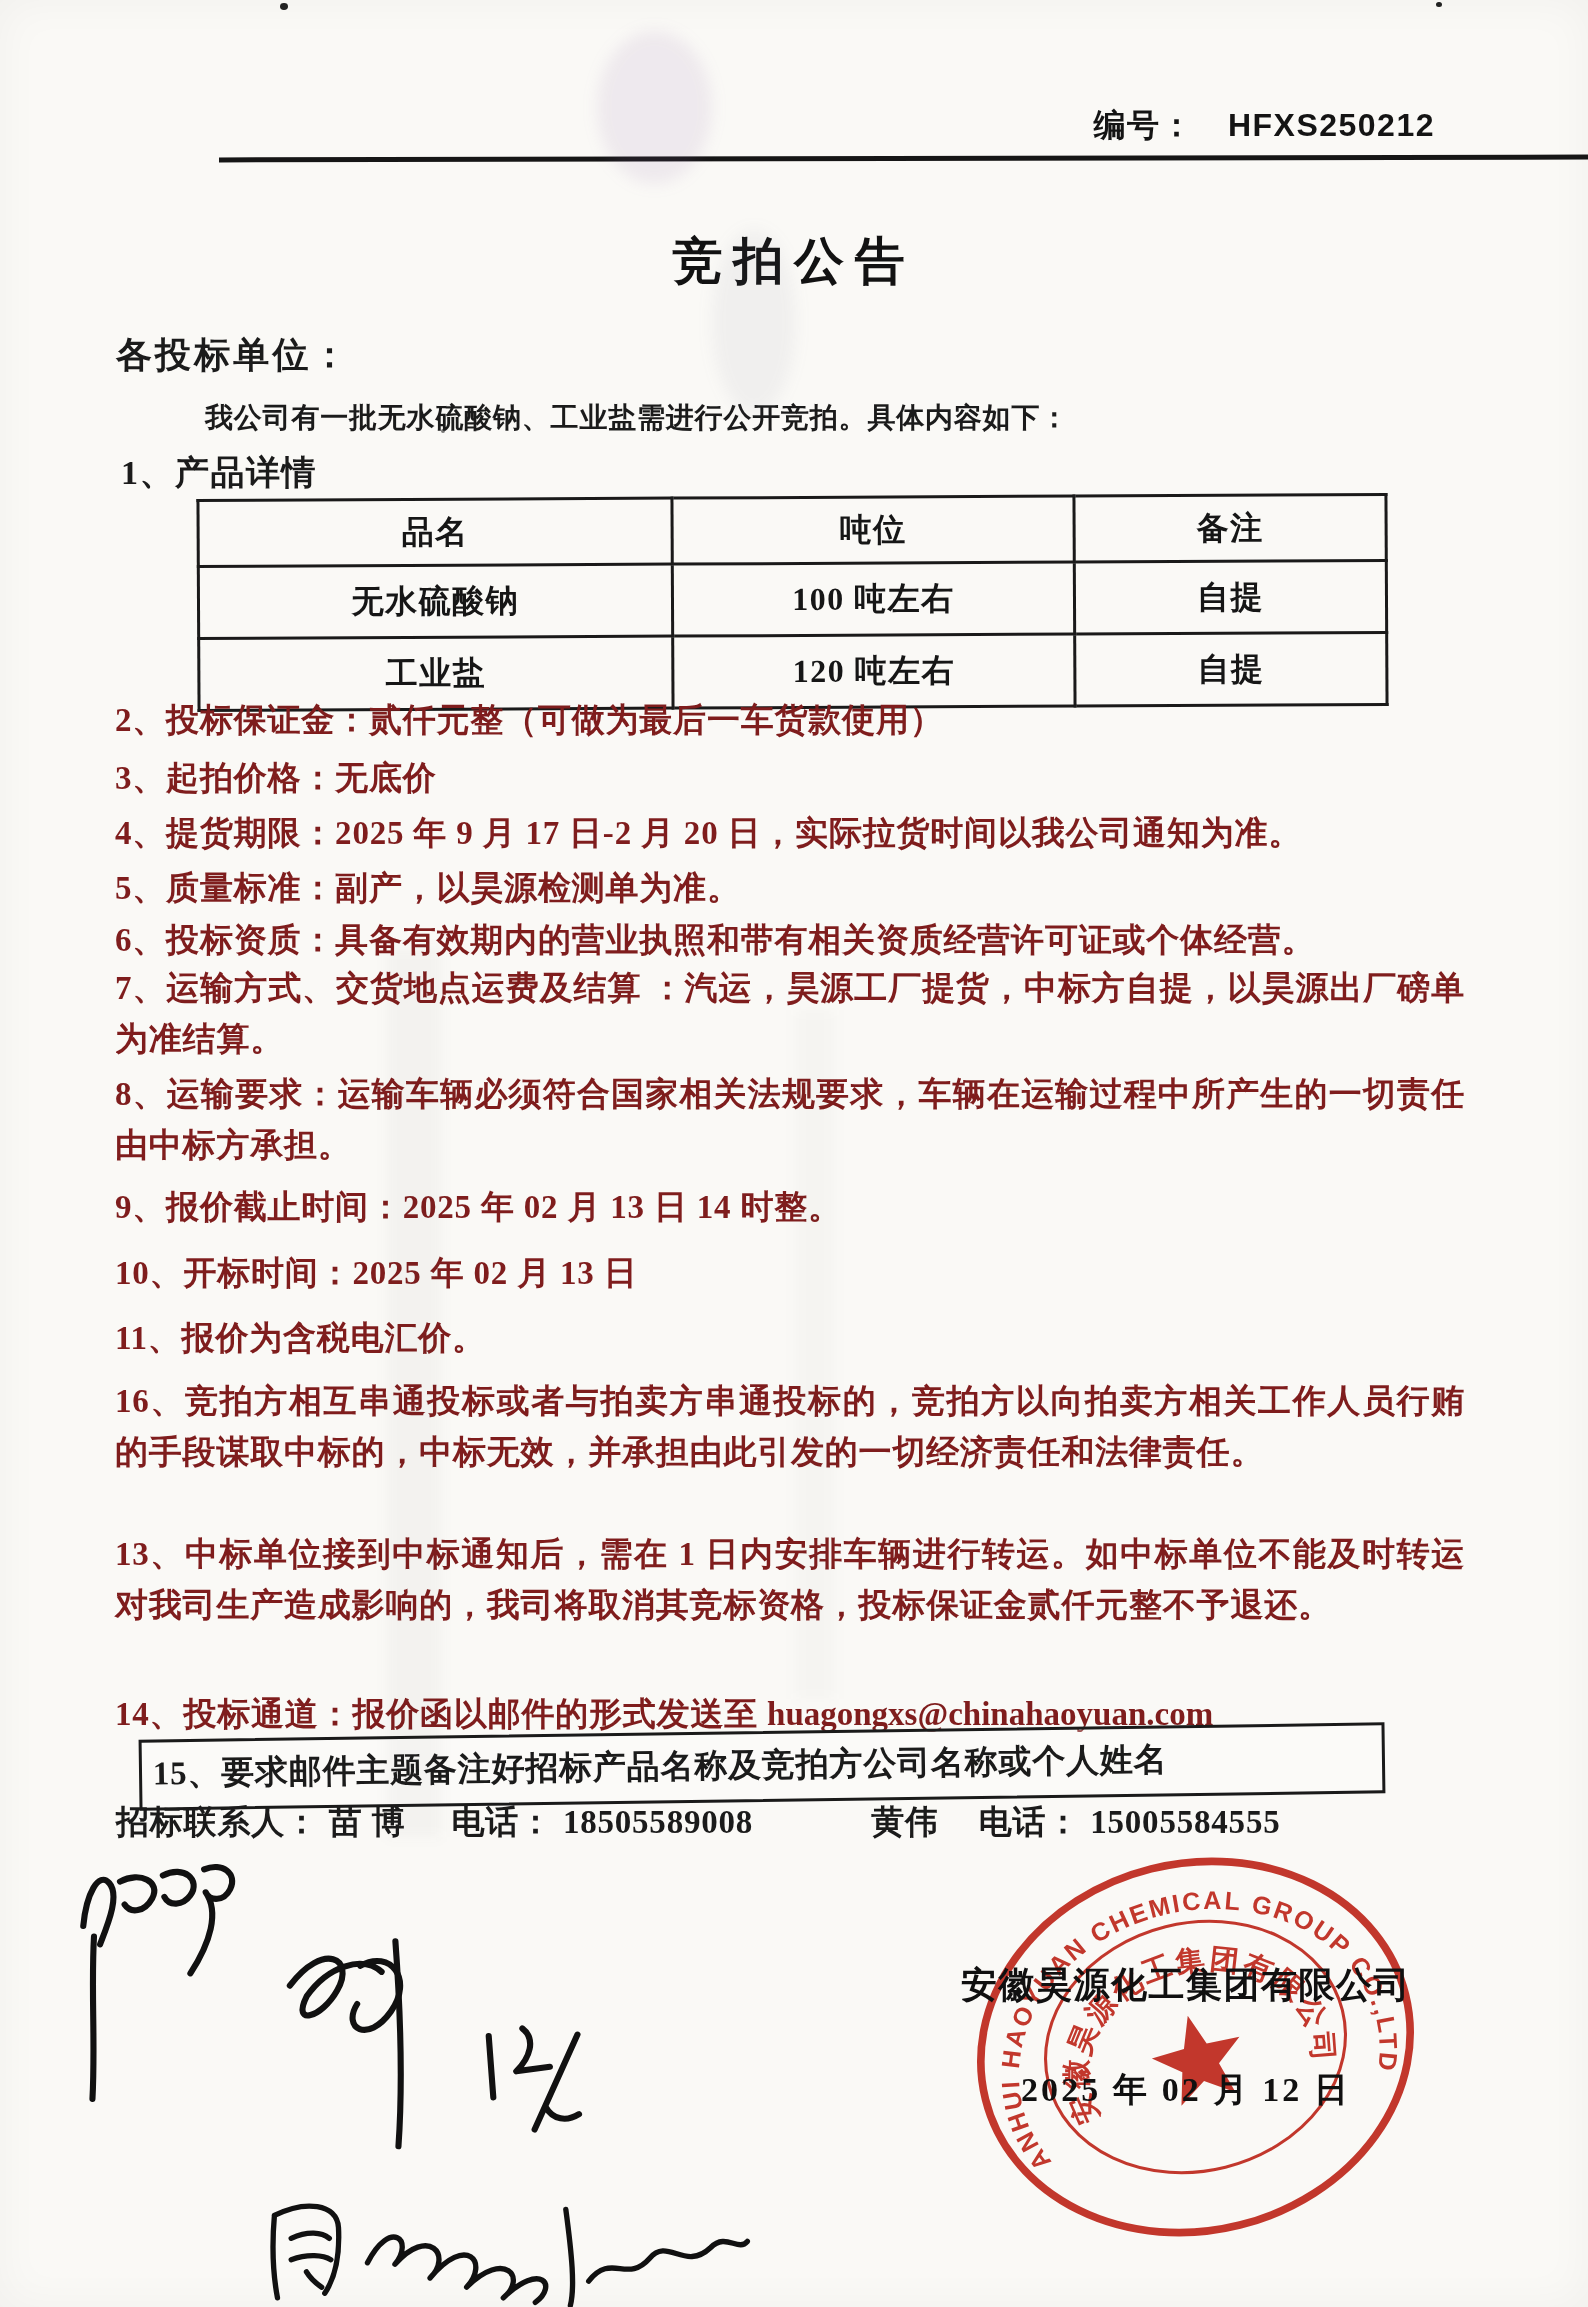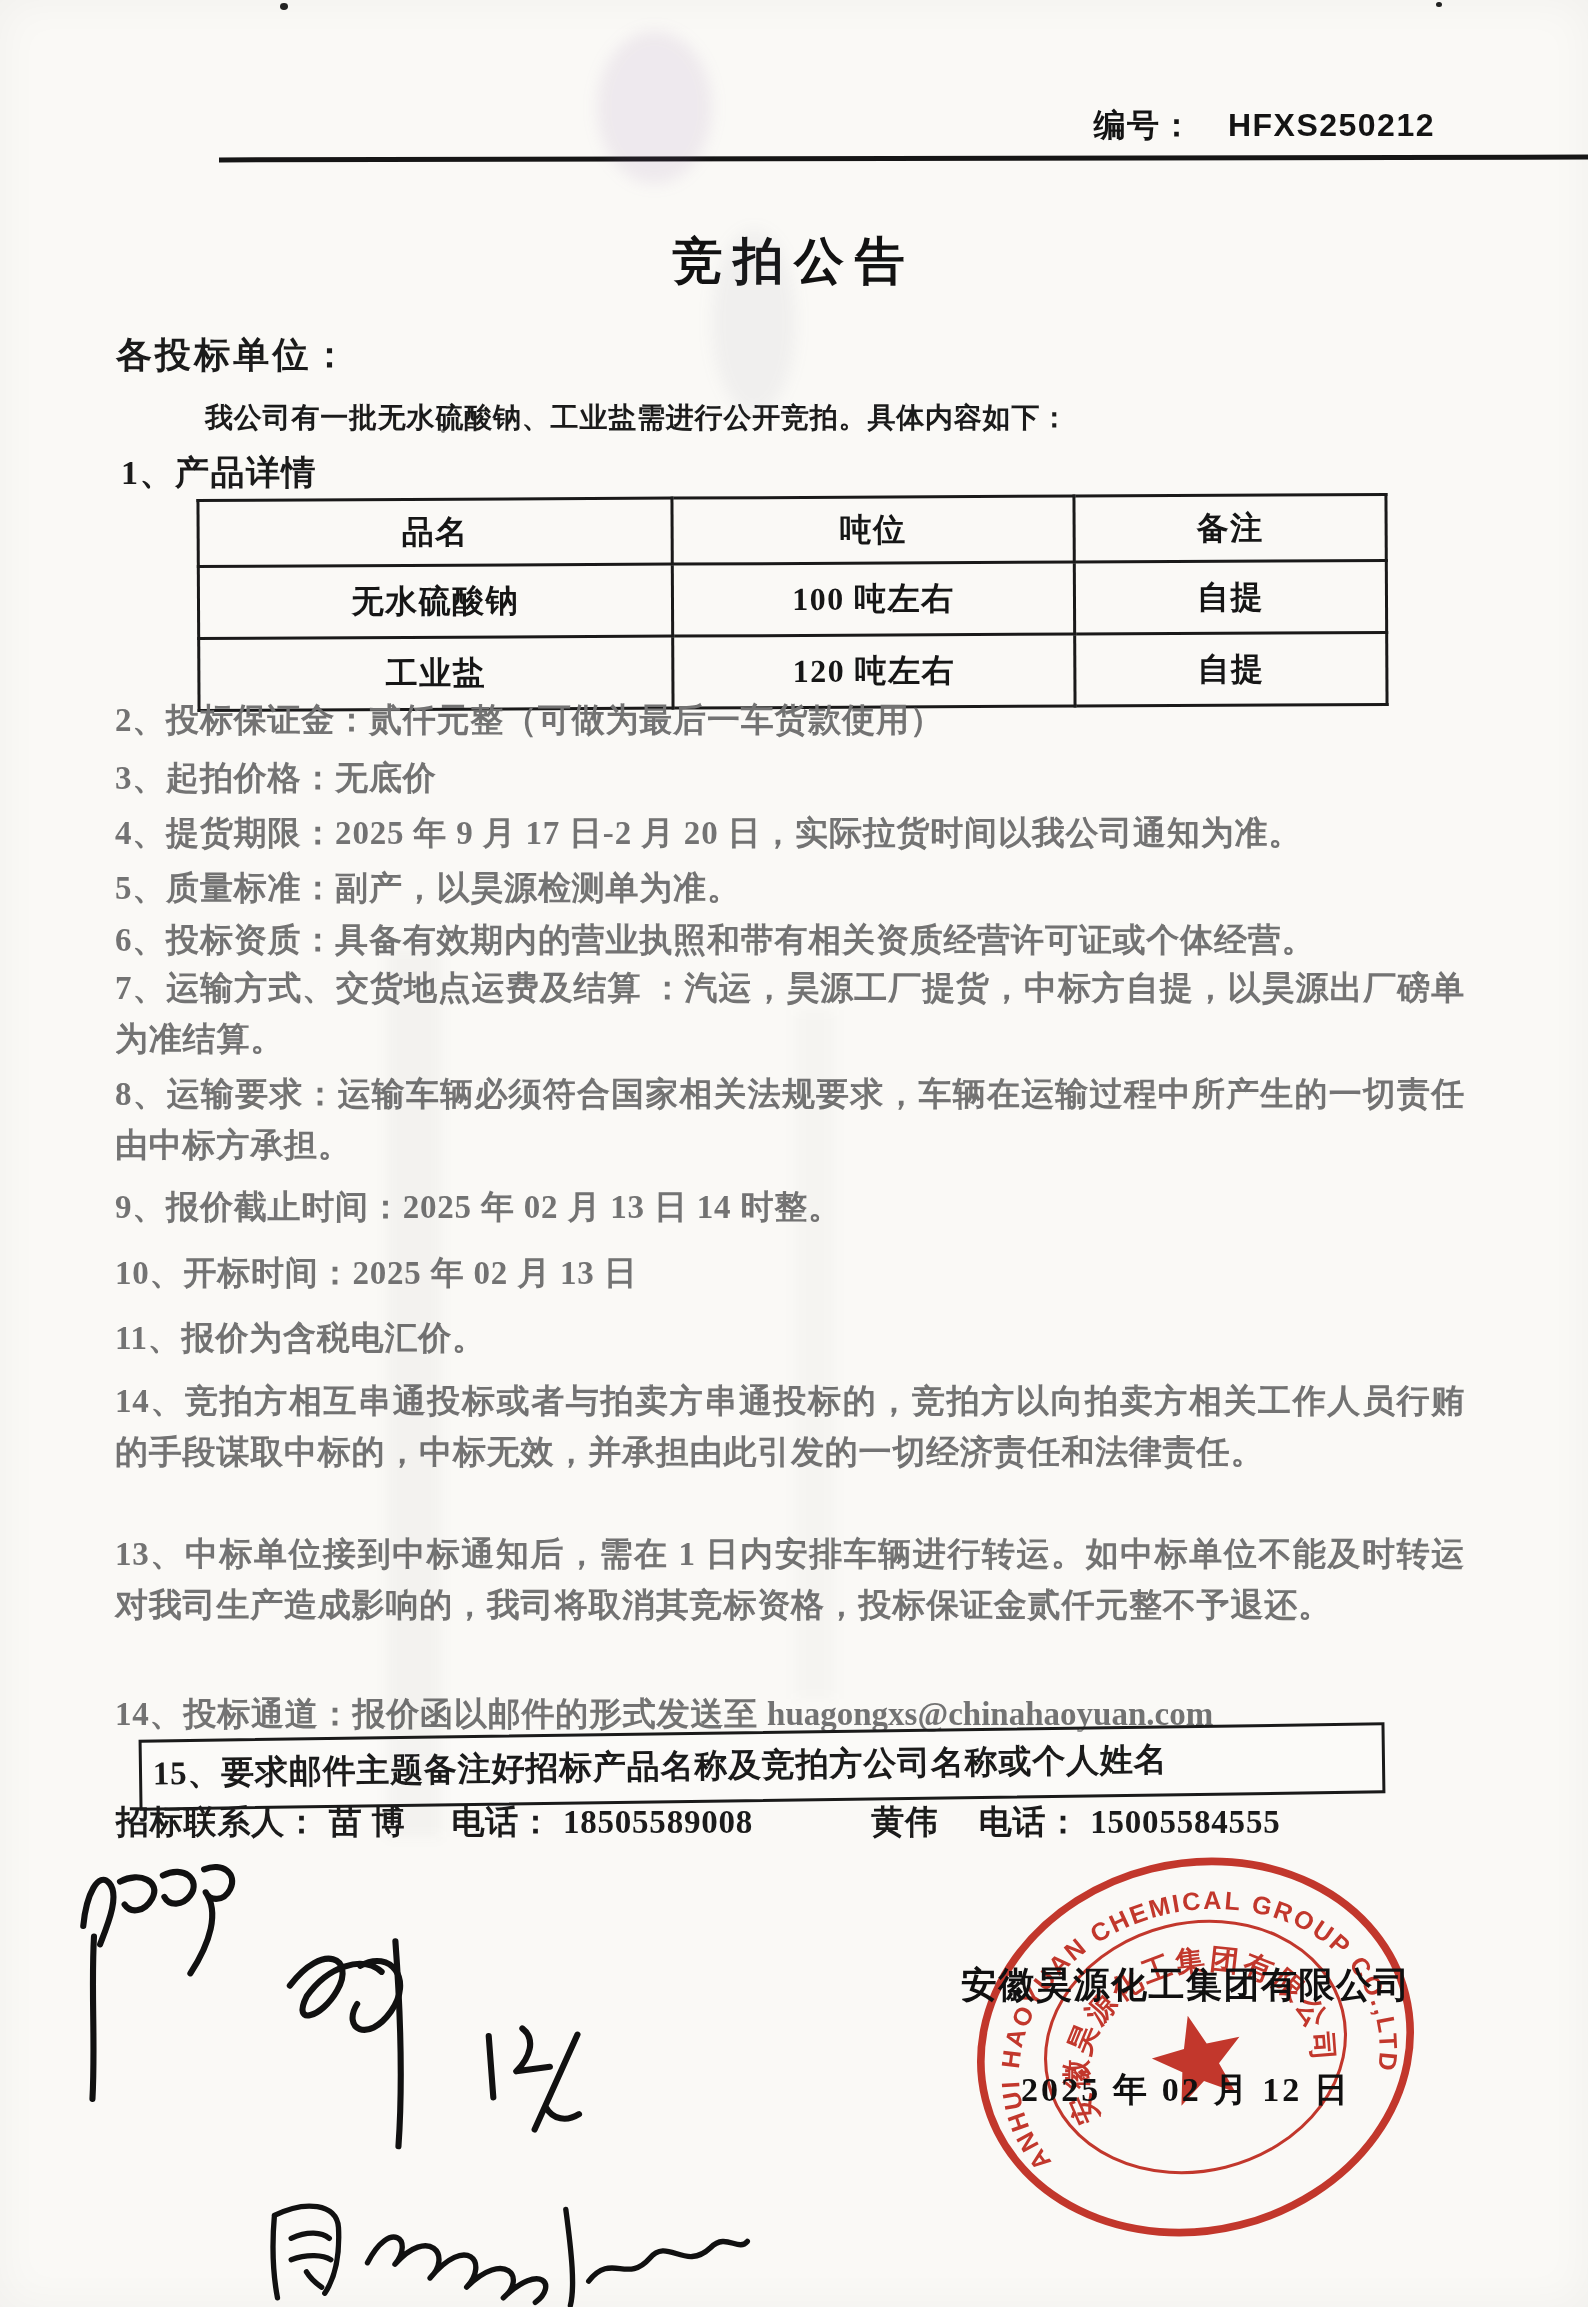--- a/index.html
+++ b/index.html
@@ -53,21 +53,21 @@
     text-align:center;vertical-align:middle;
     font-size:32px;font-weight:600;letter-spacing:1.5px;color:#161616;
   }
   .sheet-table th{height:61px;font-weight:700;}
   .sheet-table td{height:67px;}
   .sheet-table{border:1.5px solid #1a1a1a;}
   
   .itm{
     position:absolute;left:115px;width:1350px;
     font-size:33px;line-height:51px;font-weight:600;
-    text-align:justify;letter-spacing:0.8px;color:#737373;
+    text-align:justify;letter-spacing:0.8px;color:#7f1d1d;
   }
   .p2{top:695px;}  .p3{top:753px;}  .p4{top:808px;} .p5{top:863px;}
   .p6{top:915px;} .p7{top:963px;} .p8{top:1069px;} .p9{top:1182px;}
   .p10{top:1248px;}.p11{top:1313px;}.p12{top:1376px;}.p13{top:1529px;}
   .p14{top:1689px;}
   .email{font-weight:700;letter-spacing:0;}
   
   .box15{
     position:absolute;left:139px;top:1731px;width:1222px;
     border:3.8px solid #1a1a1a;
@@ -150,21 +150,21 @@
   <div class="itm p2">2、投标保证金：贰仟元整（可做为最后一车货款使用）</div>
   <div class="itm p3">3、起拍价格：无底价</div>
   <div class="itm p4">4、提货期限：2025 年 9 月 17 日-2 月 20 日，实际拉货时间以我公司通知为准。</div>
   <div class="itm p5">5、质量标准：副产，以昊源检测单为准。</div>
   <div class="itm p6">6、投标资质：具备有效期内的营业执照和带有相关资质经营许可证或个体经营。</div>
   <div class="itm p7">7、运输方式、交货地点运费及结算 ：汽运，昊源工厂提货，中标方自提，以昊源出厂磅单为准结算。</div>
   <div class="itm p8">8、运输要求：运输车辆必须符合国家相关法规要求，车辆在运输过程中所产生的一切责任由中标方承担。</div>
   <div class="itm p9">9、报价截止时间：2025 年 02 月 13 日 14 时整。</div>
   <div class="itm p10">10、开标时间：2025 年 02 月 13 日</div>
   <div class="itm p11">11、报价为含税电汇价。</div>
-  <div class="itm p12">14、竞拍方相互串通投标或者与拍卖方串通投标的，竞拍方以向拍卖方相关工作人员行贿的手段谋取中标的，中标无效，并承担由此引发的一切经济责任和法律责任。</div>
+  <div class="itm p12">16、竞拍方相互串通投标或者与拍卖方串通投标的，竞拍方以向拍卖方相关工作人员行贿的手段谋取中标的，中标无效，并承担由此引发的一切经济责任和法律责任。</div>
   <div class="itm p13">13、中标单位接到中标通知后，需在 1 日内安排车辆进行转运。如中标单位不能及时转运对我司生产造成影响的，我司将取消其竞标资格，投标保证金贰仟元整不予退还。</div>
   <div class="itm p14"><span>14、投标通道：报价函以邮件的形式发送至 </span><span class="email">huagongxs@chinahaoyuan.com</span></div>
 
   <div class="box15">15、要求邮件主题备注好招标产品名称及竞拍方公司名称或个人姓名</div>
 
   <div class="contacts">
     <span>招标联系人：</span>
     <span>苗 博</span>
     <span class="gap-m"></span>
     <span>电话：</span>

